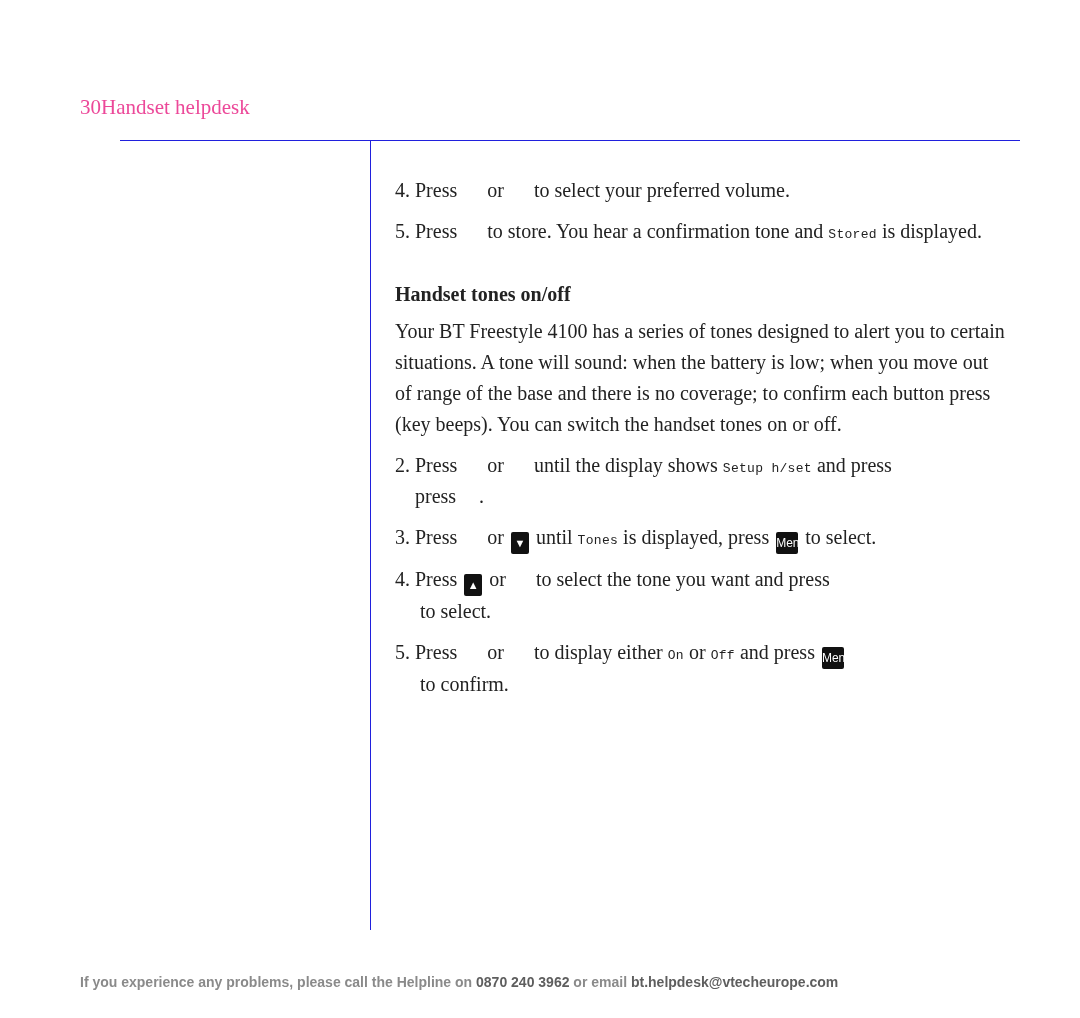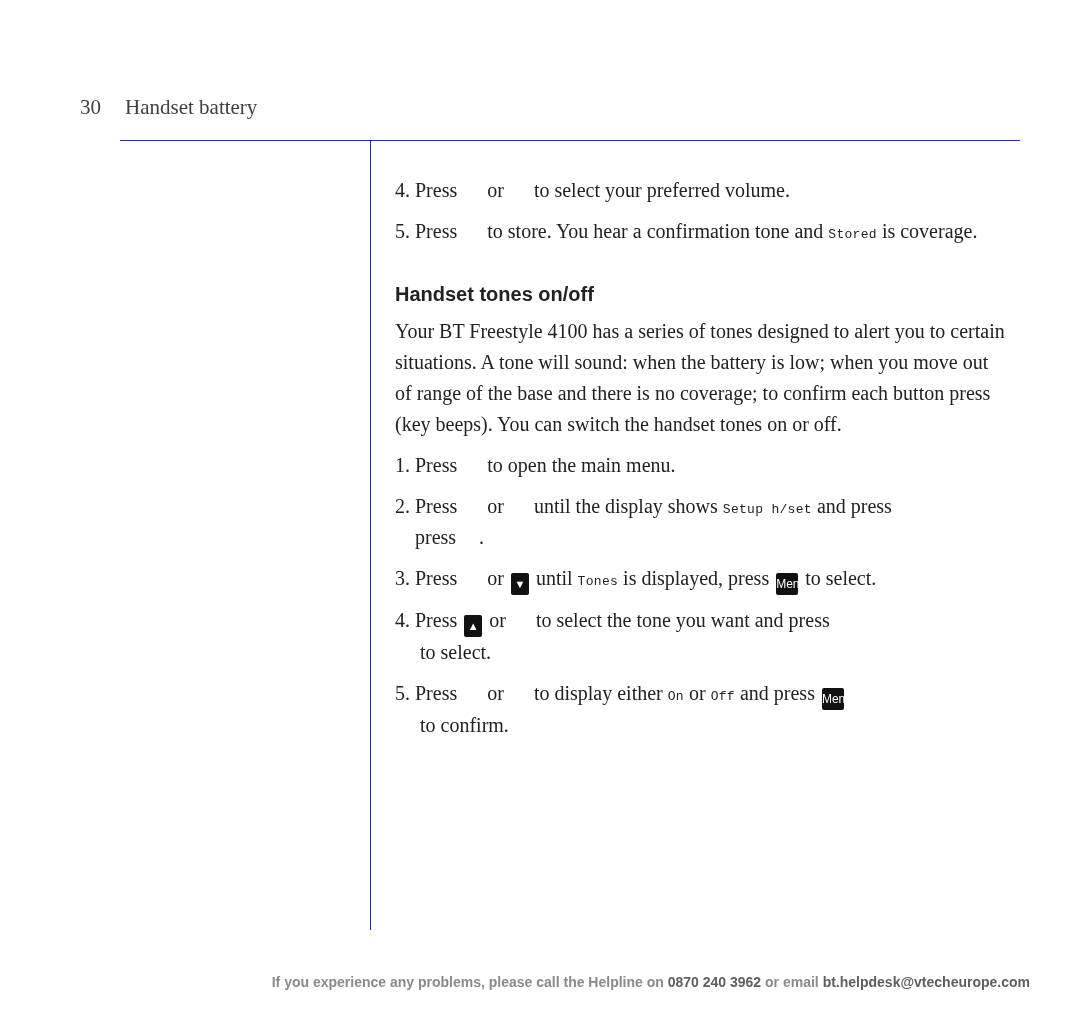--- a/index.html
+++ b/index.html
@@ -9,23 +9,22 @@
       background: #ffffff;
       font-family: Georgia, 'Times New Roman', serif;
       color: #222;
       position: relative;
     }
     .page-header {
       position: absolute;
       top: 95px;
       left: 80px;
       display: flex;
-      gap: 24px;
       font-size: 21px;
-      color: #404040;
+      color: #ec4899;
     }
     .page-number { }
     .section-title { }
     .divider-horizontal {
       position: absolute;
       top: 140px;
       left: 120px;
       width: 900px;
       border-top: 1px solid #2020dd;
     }
@@ -40,21 +39,21 @@
       position: absolute;
       top: 175px;
       left: 395px;
       width: 610px;
       font-size: 20px;
       line-height: 1.55;
       color: #222;
     }
     .step { margin-bottom: 10px; }
     .subheading {
-      font-family: Liberation Sans, sans-serif;
+      font-family: Liberation Serif, serif;
       font-weight: bold;
       font-size: 20px;
       margin-top: 32px;
       margin-bottom: 6px;
     }
     .italic { font-style: italic; }
     .mono {
       font-family: "Courier New", monospace;
       font-size: 13px;
       letter-spacing: 0.3px;
@@ -76,59 +75,56 @@
     .icon.menu {
       width: 22px;
       font-size: 12px;
       line-height: 22px;
     }
     .footer {
       position: absolute;
       bottom: 28px;
       left: 80px;
       right: 50px;
-      text-align: right;
+      text-align: left;
       font-family: Arial, Helvetica, sans-serif;
       font-size: 14px;
       font-weight: bold;
       color: #8a8a8a;
     }
     .footer .dark { color: #5e5e5e; }
     .gap { display: inline-block; width: 20px; }
     .gap2 { display: inline-block; width: 18px; }
   </style>
 </head>
 <body>
 
 <div class="page-header">
   <span class="page-number">30</span>
-  <span class="section-title">Handset battery</span>
+  <span class="section-title">Handset helpdesk</span>
 </div>
 
 <div class="divider-horizontal"></div>
 <div class="divider-vertical"></div>
 
 <div class="content">
 
   <div class="step">
     <span>4. Press </span><span class="gap"></span><span> or </span><span class="gap"></span><span> to select your preferred volume.</span>
   </div>
 
   <div class="step">
-    <span>5. Press </span><span class="gap"></span><span> to store. You hear a confirmation tone and </span><span class="mono">Stored</span><span> is coverage.</span>
+    <span>5. Press </span><span class="gap"></span><span> to store. You hear a confirmation tone and </span><span class="mono">Stored</span><span> is displayed.</span>
   </div>
 
 
   <div class="subheading">Handset tones on/off</div>
 
   <div class="step">Your BT Freestyle 4100 has a series of tones designed to alert you to certain situations. A tone will sound: when the battery is low; when you move out of range of the base and there is no coverage; to confirm each button press (key beeps). You can switch the handset tones on or off.</div>
 
-  <div class="step">
-    <span>1. Press </span><span class="gap"></span><span> to open the main menu.</span>
-  </div>
 
   <div class="step">
     <span>2. Press </span><span class="gap"></span><span> or </span><span class="gap"></span><span> until the display shows </span><span class="mono">Setup h/set</span><span> and press </span><br>&nbsp;&nbsp;&nbsp;&nbsp;press<span class="gap2"></span><span> .</span>
   </div>
 
   <div class="step">
     <span>3. Press </span><span class="gap"></span><span> or </span><span class="icon">▼</span><span> until </span><span class="mono">Tones</span><span> is displayed, press </span><span class="icon menu">Menu</span><span> to select.</span>
   </div>
 
   <div class="step">

